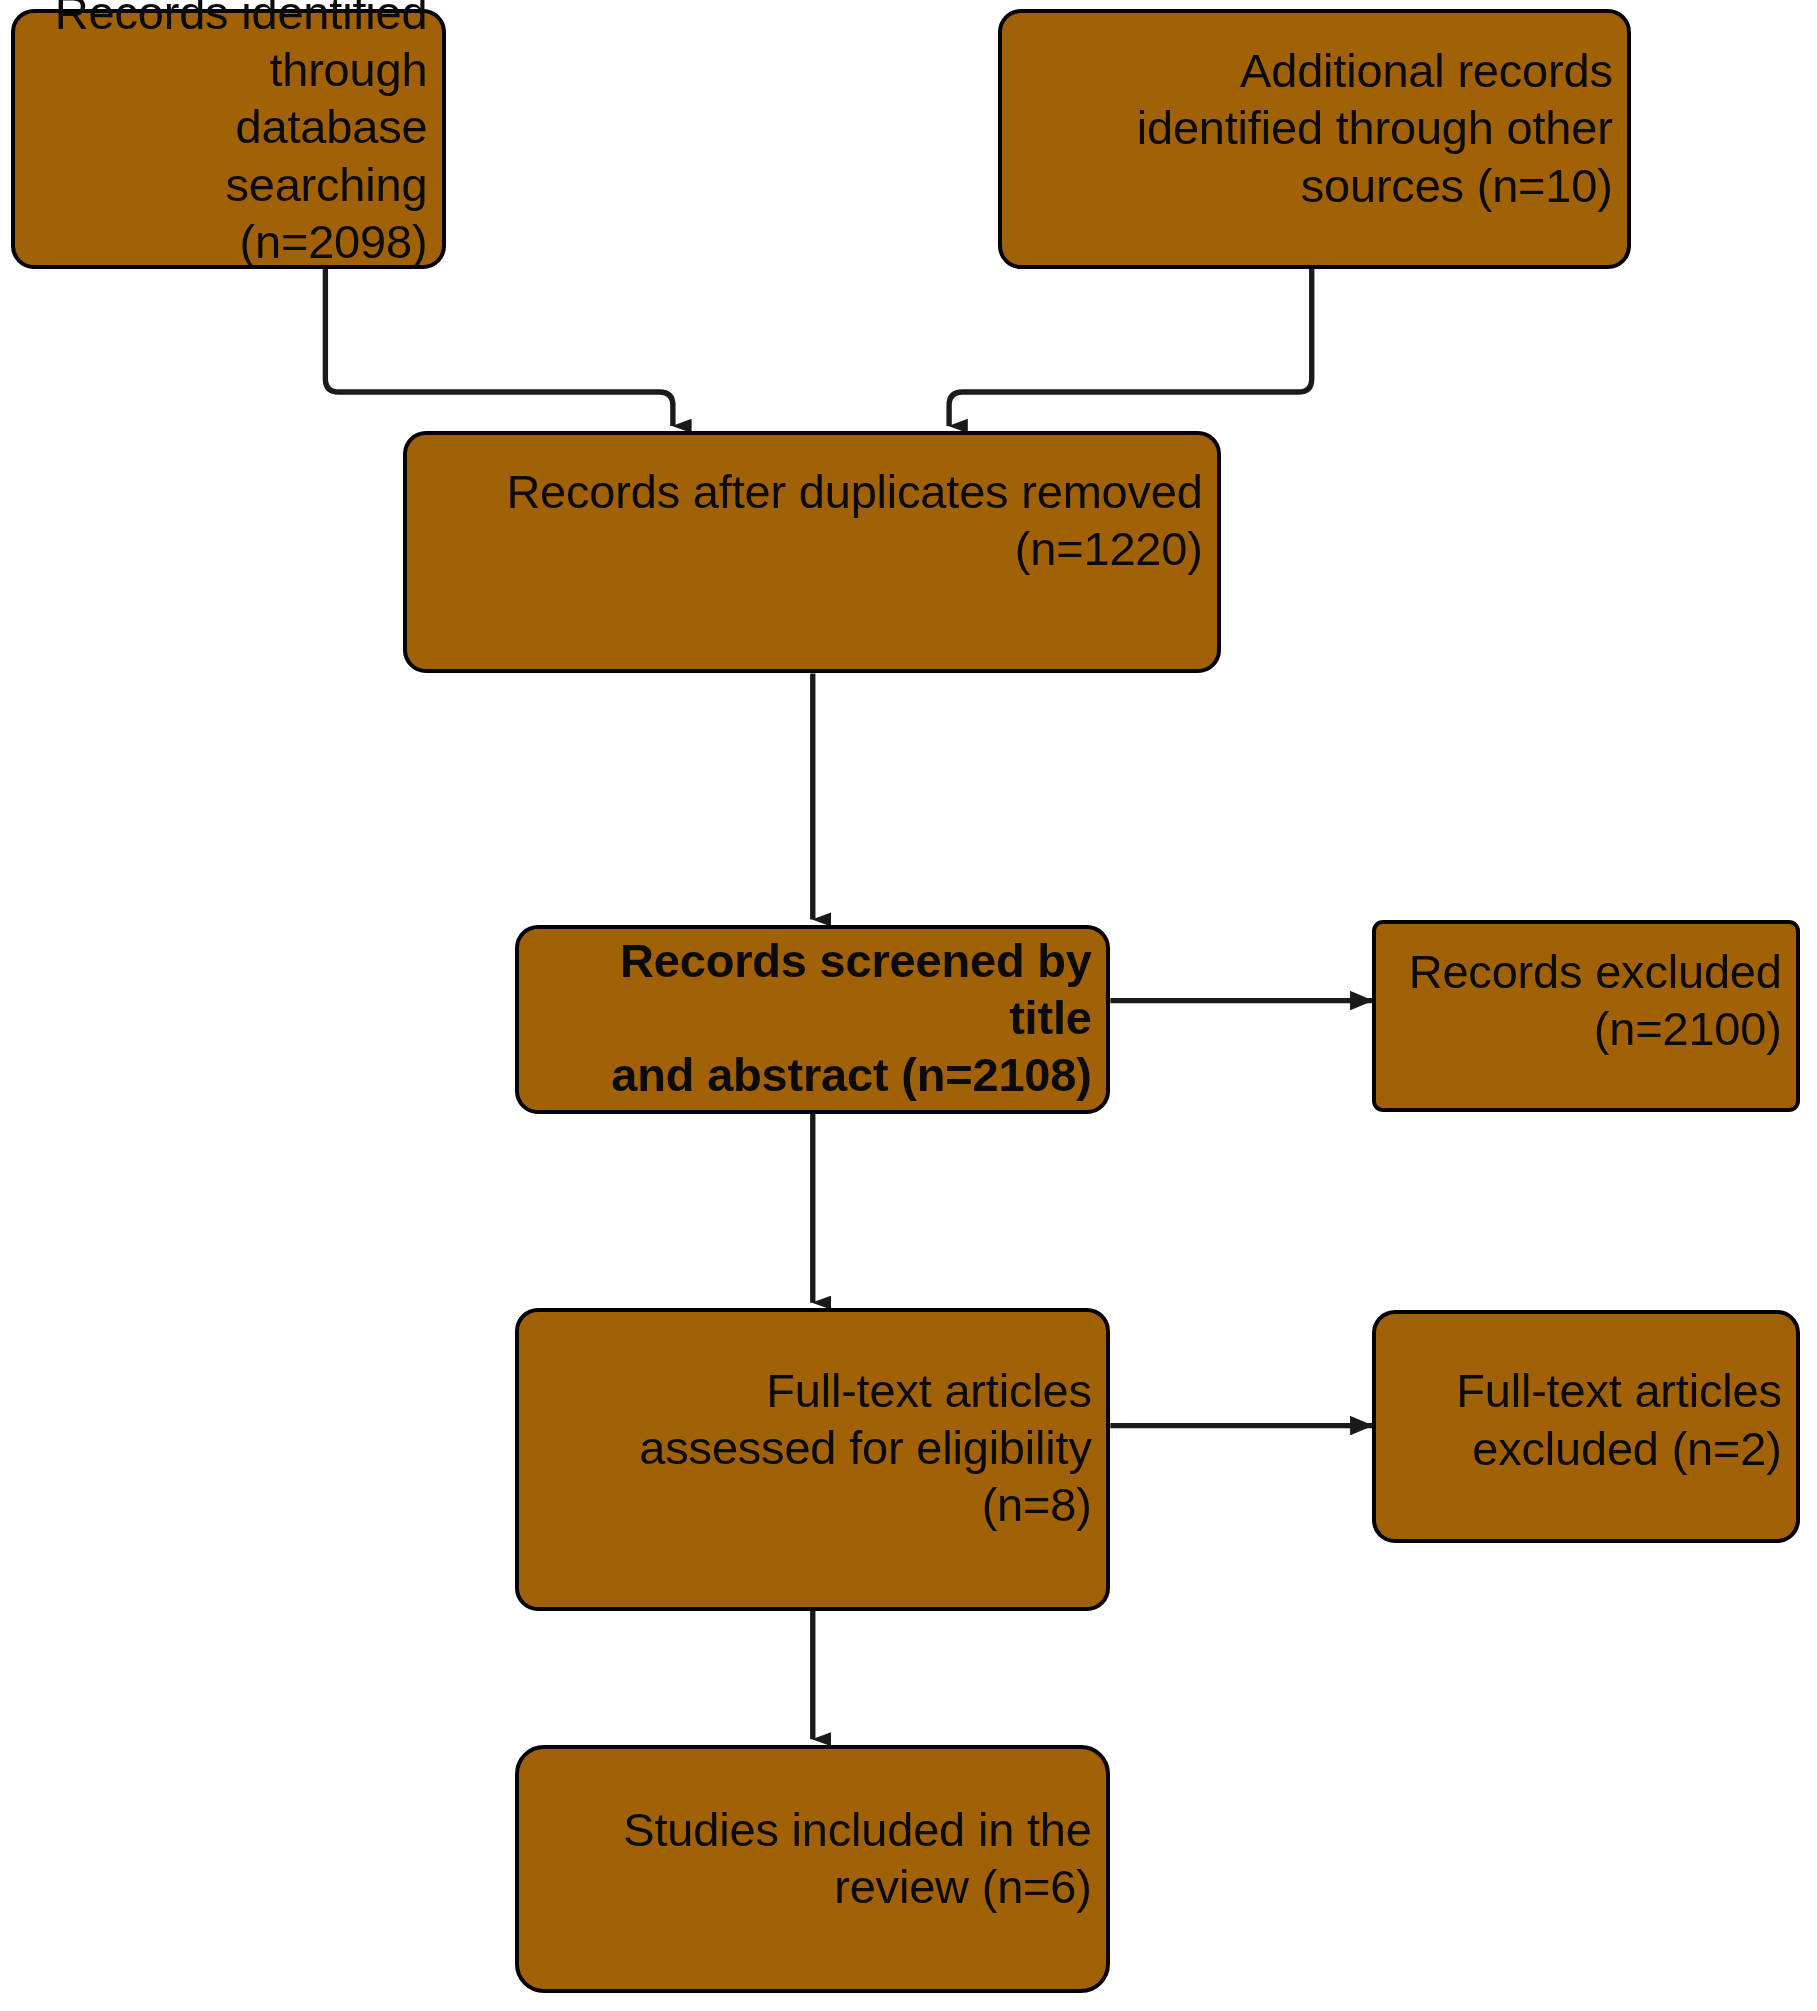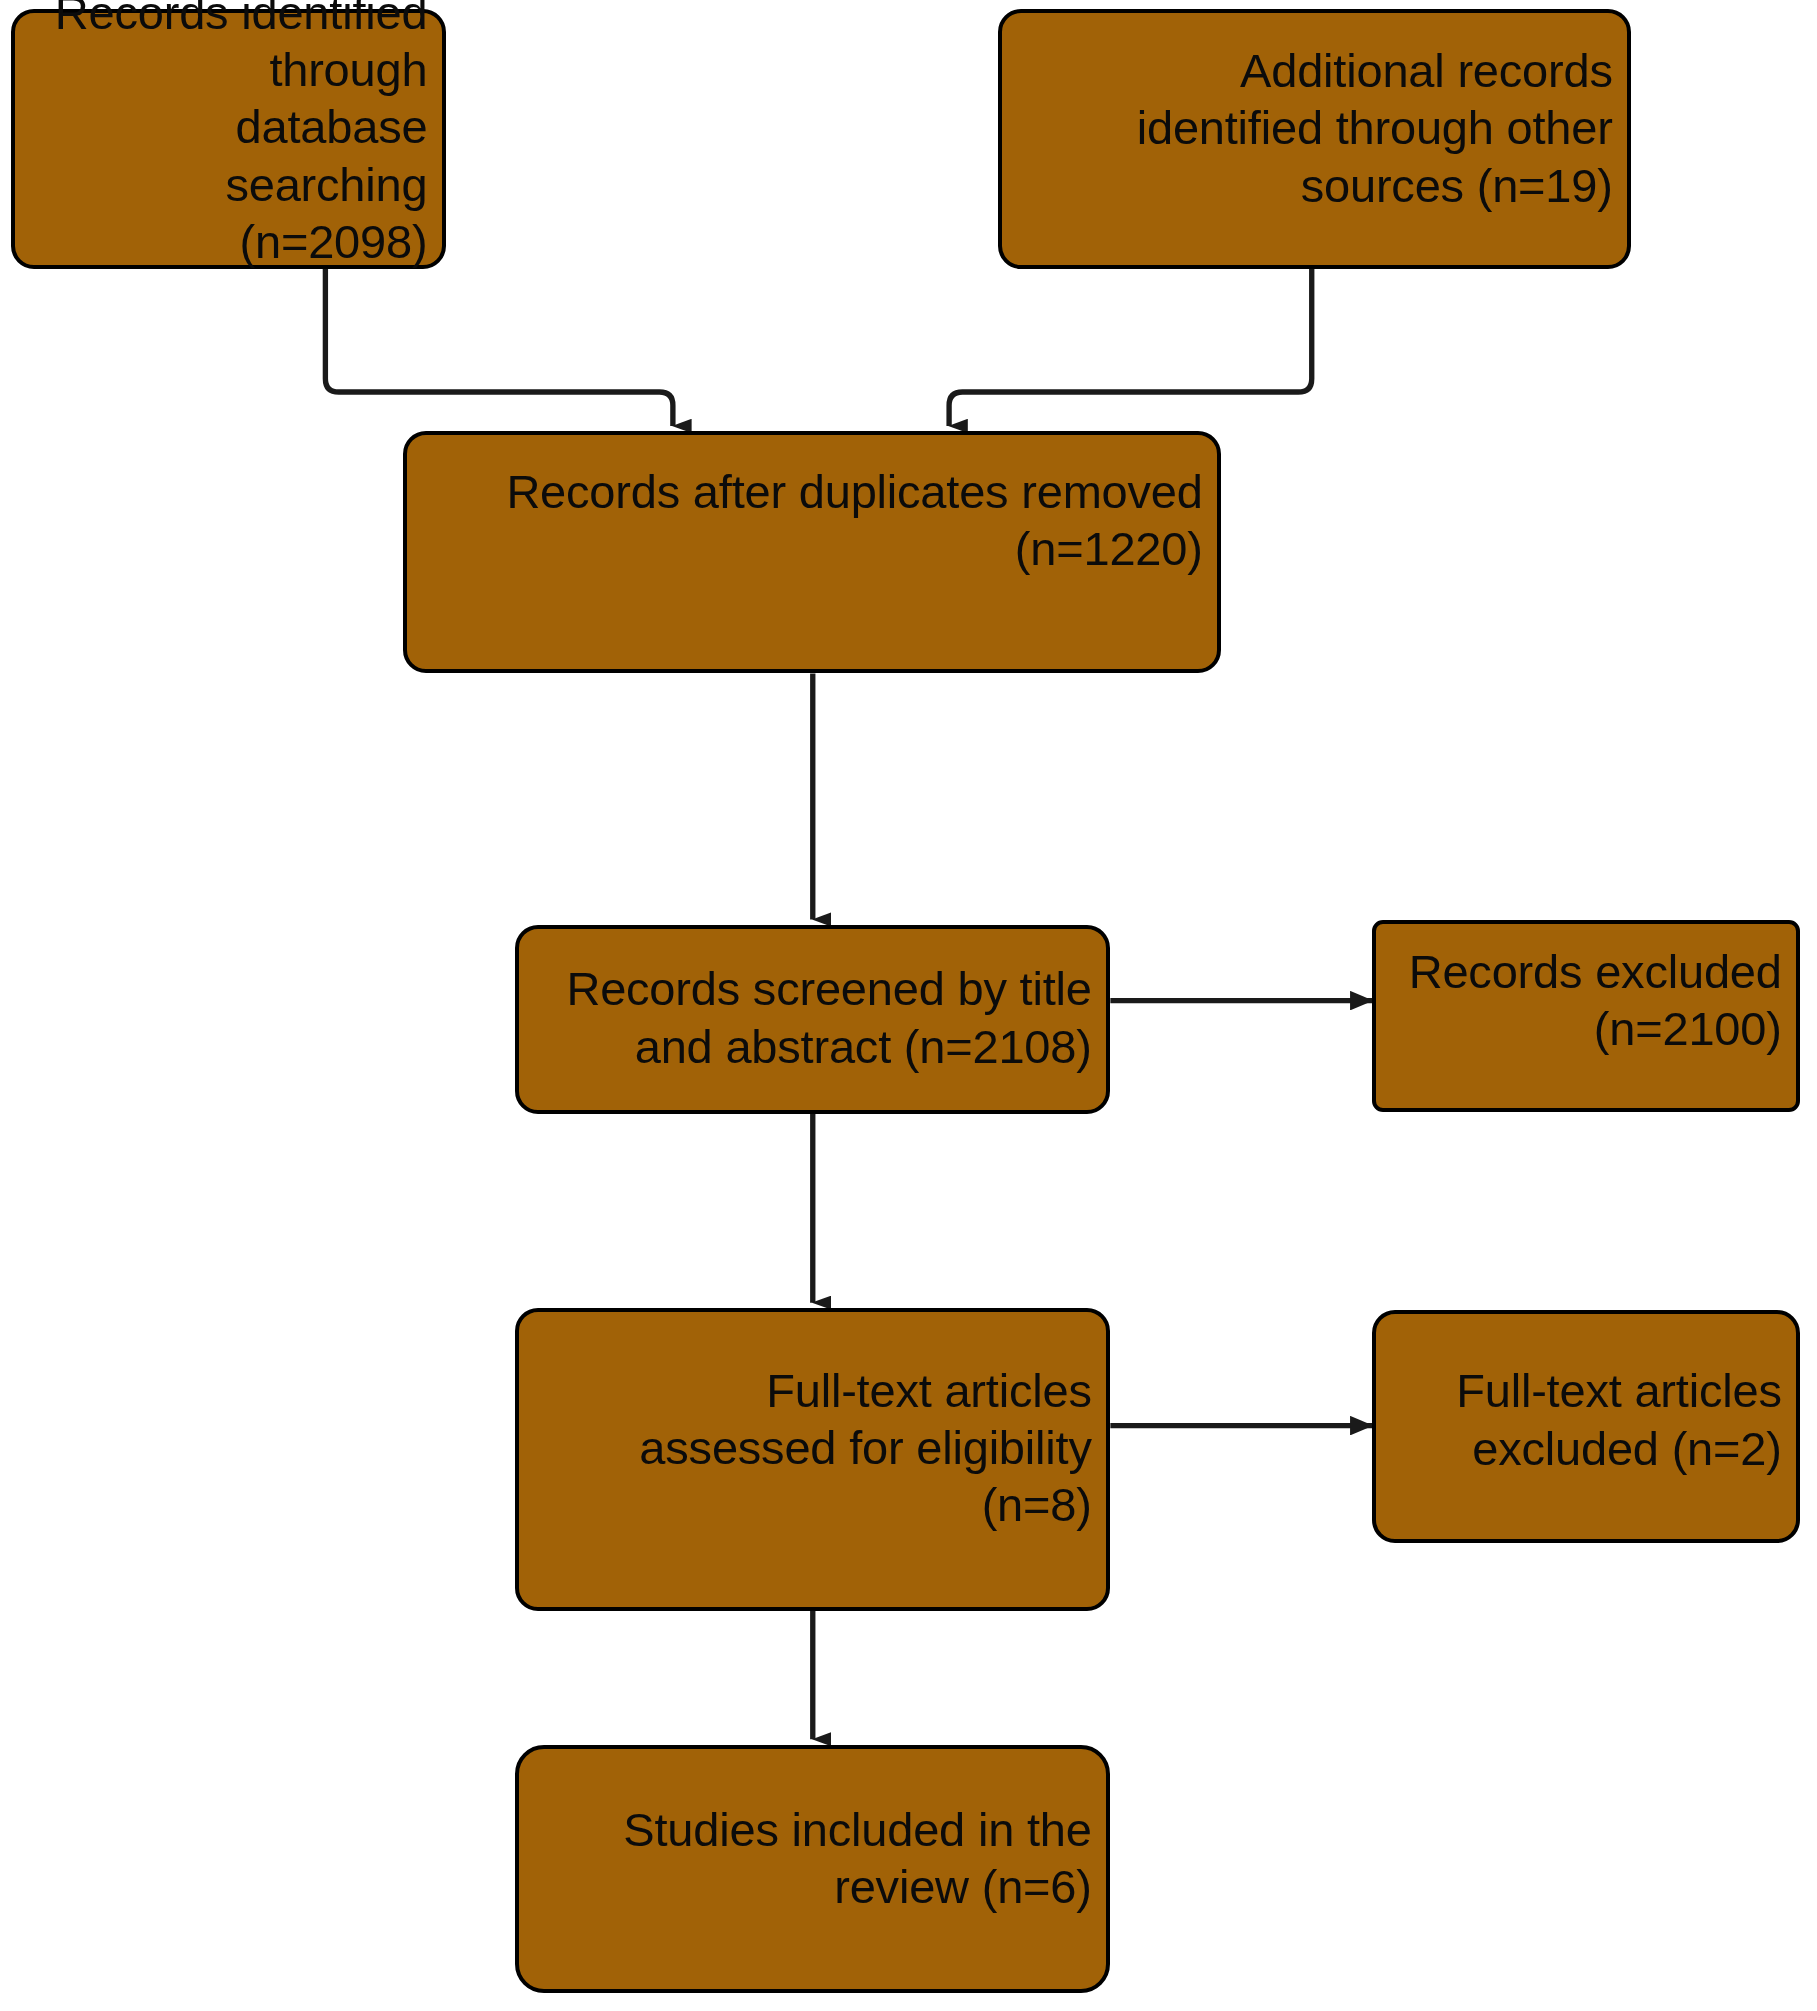--- a/index.html
+++ b/index.html
@@ -51,21 +51,21 @@
   
   #node-identified-database { left: 10.7px;   top: 9px;   width: 435px;  height: 260px; }
   #node-identified-database .node-label { transform: translateY(-12.5px); }
 
   #node-additional-sources  { left: 998px; top: 9px;   width: 633px;  height: 260px; }
   #node-additional-sources .node-label { transform: translateY(-10.7px); }
 
   #node-duplicates-removed  { left: 403px;  top: 431px;  width: 818px;  height: 242px; }
   #node-duplicates-removed .node-label { transform: translateY(-32px); }
 
-  #node-records-screened    { left: 515px;  top: 925px; width: 595px;  height: 189px; }
+  #node-records-screened    { left: 515px;  top: 925px; width: 595px;  height: 189px; font-weight: bold; }
   #node-records-screened .node-label { transform: translateY(-1.8px); }
 
   #node-records-excluded    { left: 1372px; top: 920px; width: 428px;  height: 192px; border-radius: 11px; }
   #node-records-excluded .node-label { transform: translateY(-16px); }
 
   #node-fulltext-assessed   { left: 515px;  top: 1308px; width: 595px;  height: 303px; }
   #node-fulltext-assessed .node-label { transform: translateY(-12.5px); }
 
   #node-fulltext-excluded   { left: 1372px; top: 1310px; width: 428px;  height: 233px; }
   #node-fulltext-excluded .node-label { transform: translateY(-7.1px); }
@@ -105,21 +105,21 @@
 
   <div class="node-box" id="node-identified-database">
     <span class="node-label">Records identified through
 database searching
 (n=2098)</span>
   </div>
 
   <div class="node-box" id="node-additional-sources">
     <span class="node-label">Additional records
 identified through other
-sources (n=19)</span>
+sources (n=10)</span>
   </div>
 
   <div class="node-box" id="node-duplicates-removed">
     <span class="node-label">Records after duplicates removed
 (n=1220)</span>
   </div>
 
   <div class="node-box" id="node-records-screened">
     <span class="node-label">Records screened by title
 and abstract (n=2108)</span>

